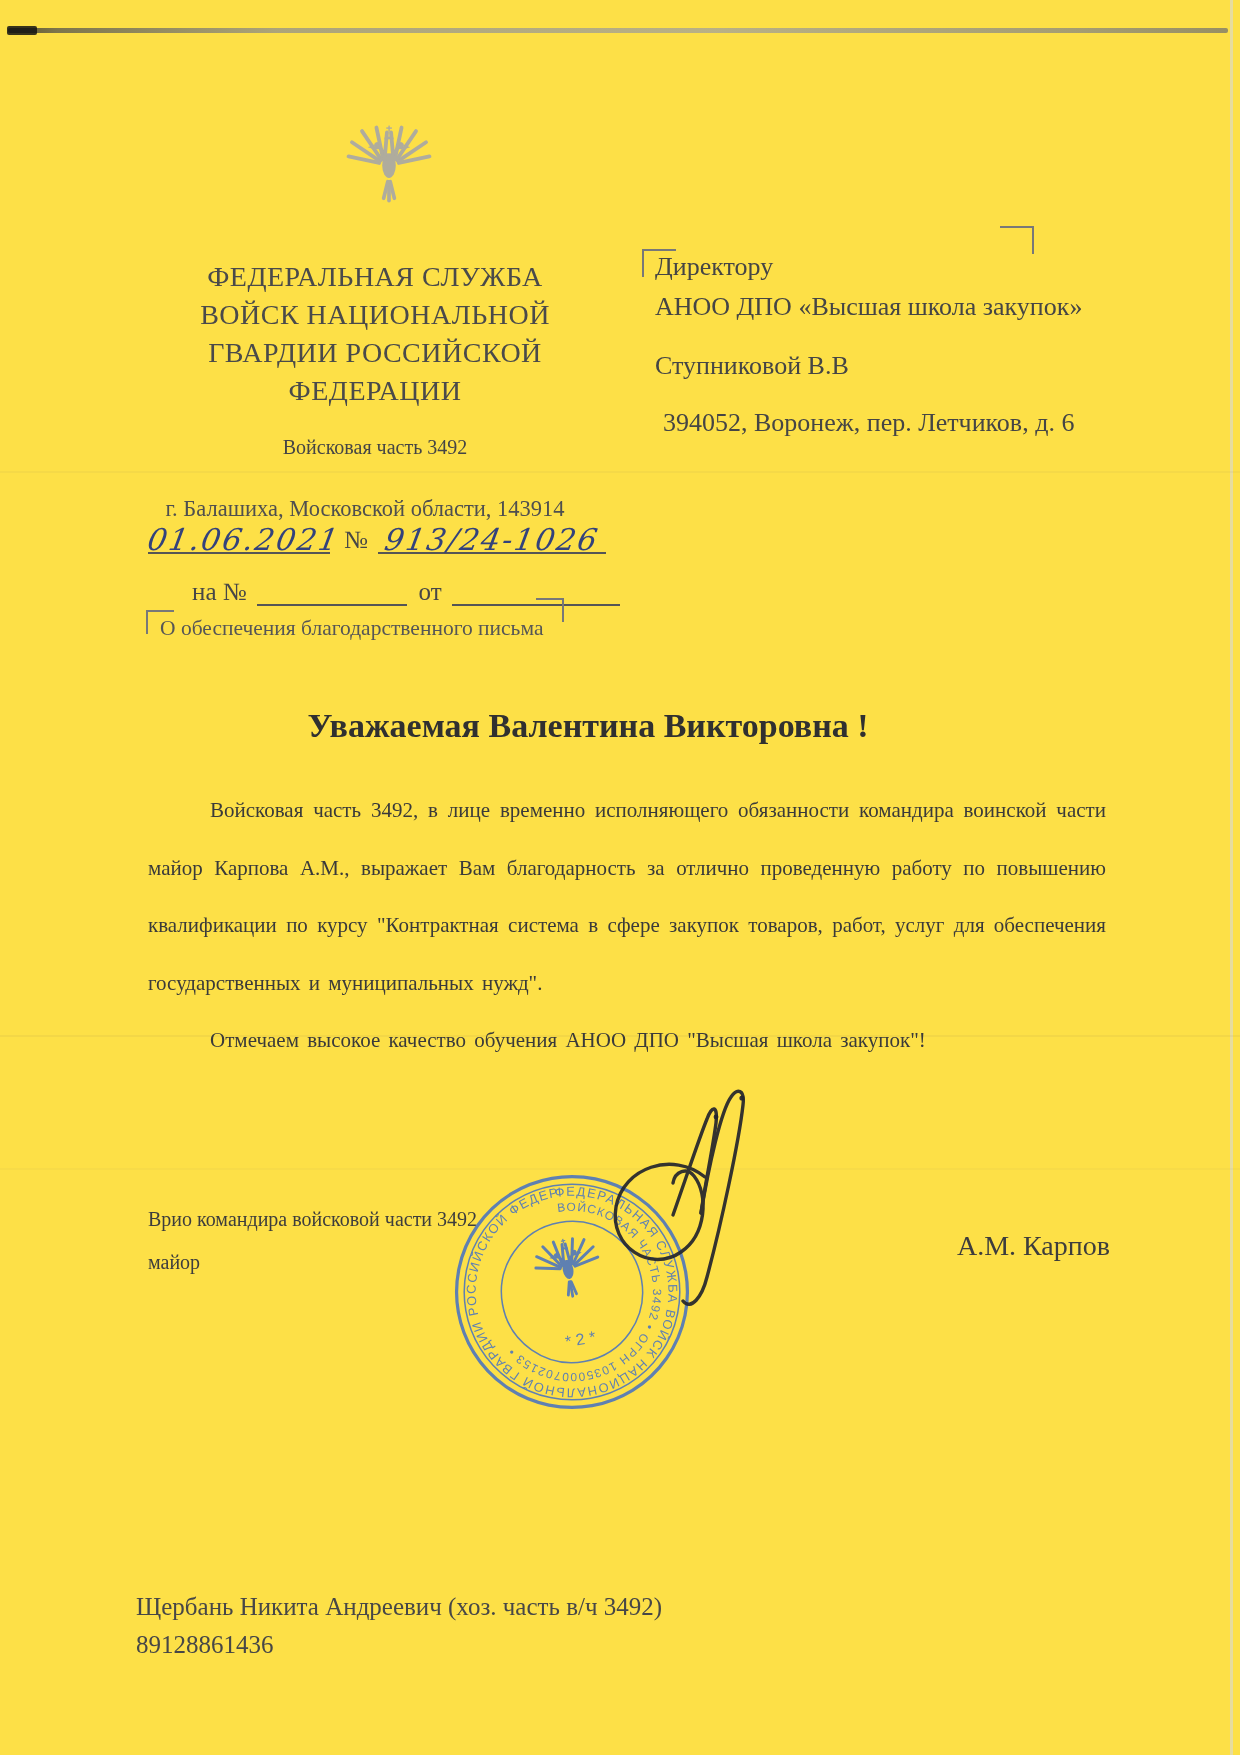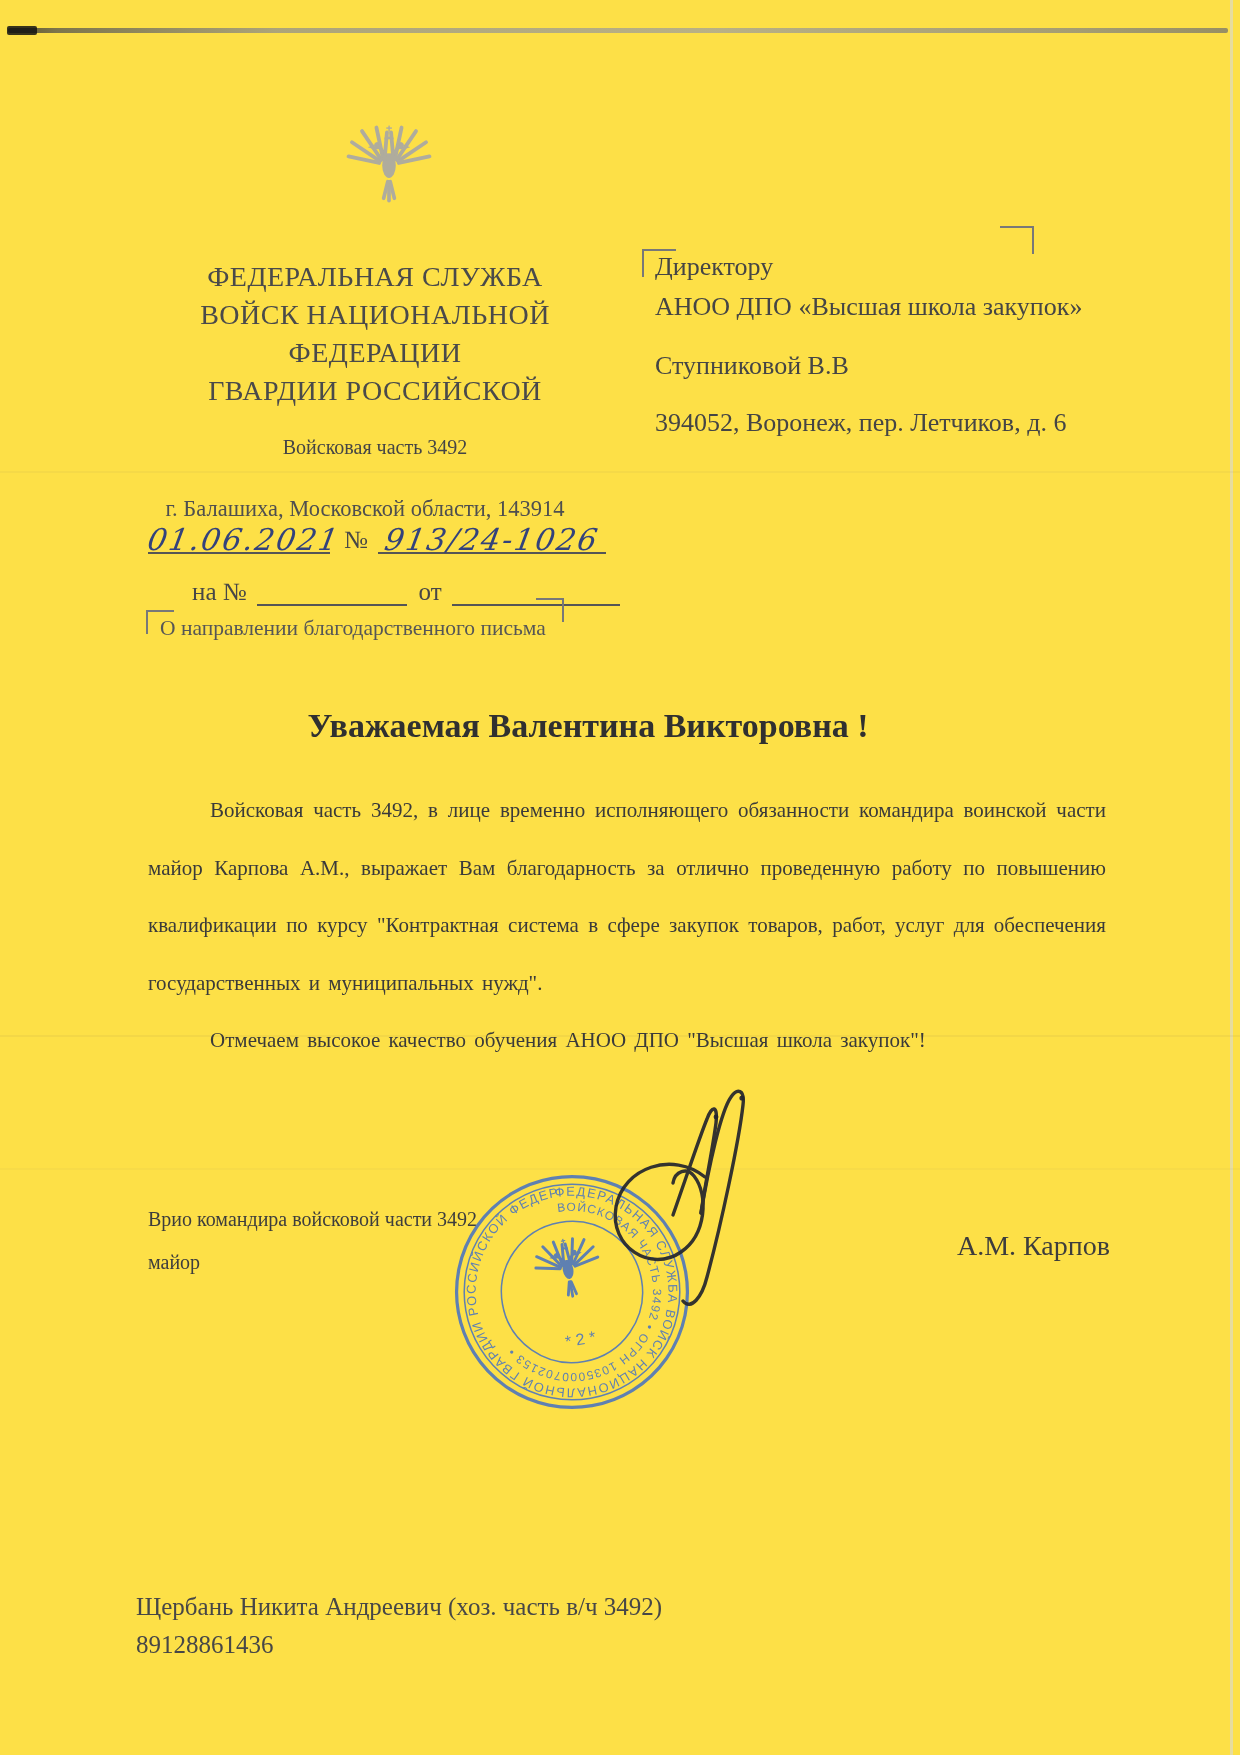--- a/index.html
+++ b/index.html
@@ -37,21 +37,21 @@
 
   .bracket-l{position:absolute;border-left:2px solid #787878;border-top:2px solid #787878;}
   .bracket-r{position:absolute;border-right:2px solid #787878;border-top:2px solid #787878;}
   .subject{position:absolute;left:160px;top:616px;font-size:21.5px;color:#565656;}
 
   
   .recipient{position:absolute;left:655px;top:252px;width:430px;font-size:26px;color:#454545;}
   .recipient .r1{margin:0 0 10px 0;}
   .recipient .r2{margin:0 0 29px 0;}
   .recipient .r3{margin:0 0 27px 0;}
-  .recipient .r4{margin:0;}
+  .recipient .r4{margin:8px;}
 
   
   .salutation{position:absolute;left:148px;top:707px;width:880px;text-align:center;
      font-weight:bold;font-size:34px;color:#303030;}
   .body-text{position:absolute;left:148px;top:782px;width:958px;}
   .body-text p{margin:0;font-size:21px;line-height:57.5px;text-align:justify;
      text-indent:62px;color:#3a3a3a;word-spacing:3px;}
 
   
   .sig-position{position:absolute;left:148px;top:1198px;font-size:20px;color:#3d3d3d;line-height:43px;}
@@ -117,38 +117,38 @@
   <div class="crease2"></div>
   <div class="crease3"></div>
 
   <svg class="emblem" viewBox="0 0 120 130">
     <use href="#eagle-sym" width="120" height="130"></use>
   </svg>
 
   <div class="org">
     <div>ФЕДЕРАЛЬНАЯ СЛУЖБА</div>
     <div>ВОЙСК НАЦИОНАЛЬНОЙ</div>
+    <div>ГВАРДИИ РОССИЙСКОЙ</div>
     <div>ФЕДЕРАЦИИ</div>
-    <div>ГВАРДИИ РОССИЙСКОЙ</div>
   </div>
 
   <div class="unit">Войсковая часть 3492</div>
   <div class="addr">г. Балашиха, Московской области, 143914</div>
 
   <div class="refline" style="top:522px;">
     <span class="blank" style="width:182px;text-align:center;"><span class="hwtext">01.06.2021</span></span><span class="nosign" style="margin:0 10px 0 14px;">№</span><span class="blank" style="width:228px;text-align:center;"><span class="hwtext">913/24-1026</span></span>
   </div>
 
   <div class="refline" style="top:574px;margin-left:44px;">
     <span>на №</span><span class="blank" style="width:150px;margin:0 12px 0 10px;"></span><span>от</span><span class="blank" style="width:168px;margin-left:10px;"></span>
   </div>
 
   <div class="bracket-l" style="left:146px;top:610px;width:26px;height:22px;"></div>
   <div class="bracket-r" style="left:536px;top:598px;width:26px;height:22px;"></div>
-  <div class="subject">О направлении благодарственного письма</div>
+  <div class="subject">О обеспечения благодарственного письма</div>
 
   <div class="bracket-l" style="left:642px;top:249px;width:32px;height:26px;"></div>
   <div class="bracket-r" style="left:1000px;top:226px;width:32px;height:26px;"></div>
   <div class="recipient">
     <p class="r1">Директору</p>
     <p class="r2">АНОО ДПО «Высшая школа закупок»</p>
     <p class="r3">Ступниковой В.В</p>
     <p class="r4">394052, Воронеж, пер. Летчиков, д. 6</p>
   </div>
 

